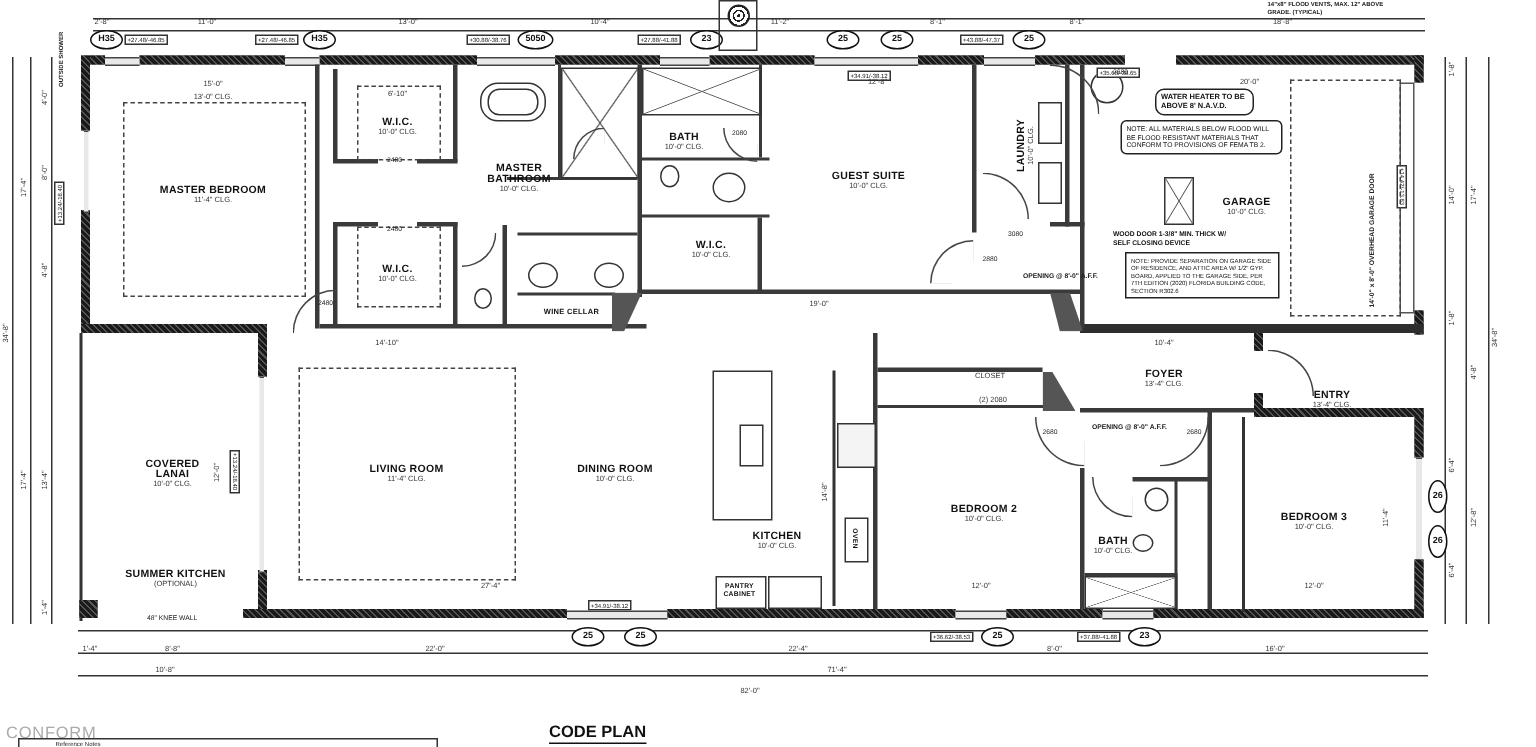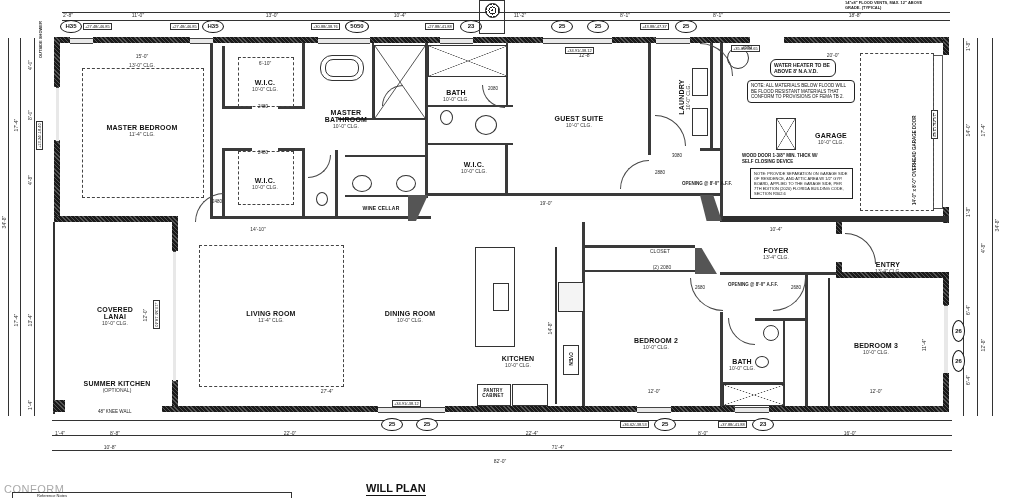--- a/index.html
+++ b/index.html
@@ -370,17 +370,17 @@
 <span class="dimtxt" style="left:60px;top:430px">1'-4"</span>
 <span class="dimtxt" style="left:115px;top:430px">8'-8"</span>
 <span class="dimtxt" style="left:290px;top:430px">22'-0"</span>
 <span class="dimtxt" style="left:532px;top:430px">22'-4"</span>
 <span class="dimtxt" style="left:703px;top:430px">8'-0"</span>
 <span class="dimtxt" style="left:850px;top:430px">16'-0"</span>
 <span class="dimtxt" style="left:110px;top:444px">10'-8"</span>
 <span class="dimtxt" style="left:558px;top:444px">71'-4"</span>
 <span class="dimtxt" style="left:500px;top:458px">82'-0"</span>
 
-<div class="title" style="left:366px;top:482px;border-bottom:1px solid #111;padding-bottom:1px">WILL PLAN</div>
+<div class="title" style="left:366px;top:482px;border-bottom:1px solid #111;padding-bottom:1px">CODE PLAN</div>
 <div class="abs" style="left:4px;top:483px;font-size:11px;color:#aaa;letter-spacing:.5px">CONFORM</div>
 <div class="thin" style="left:12px;top:492px;width:278px;height:10px">
   <span class="small" style="left:24px;top:0px;font-size:4px">Reference Notes</span>
 </div>
 
 </body></html>

